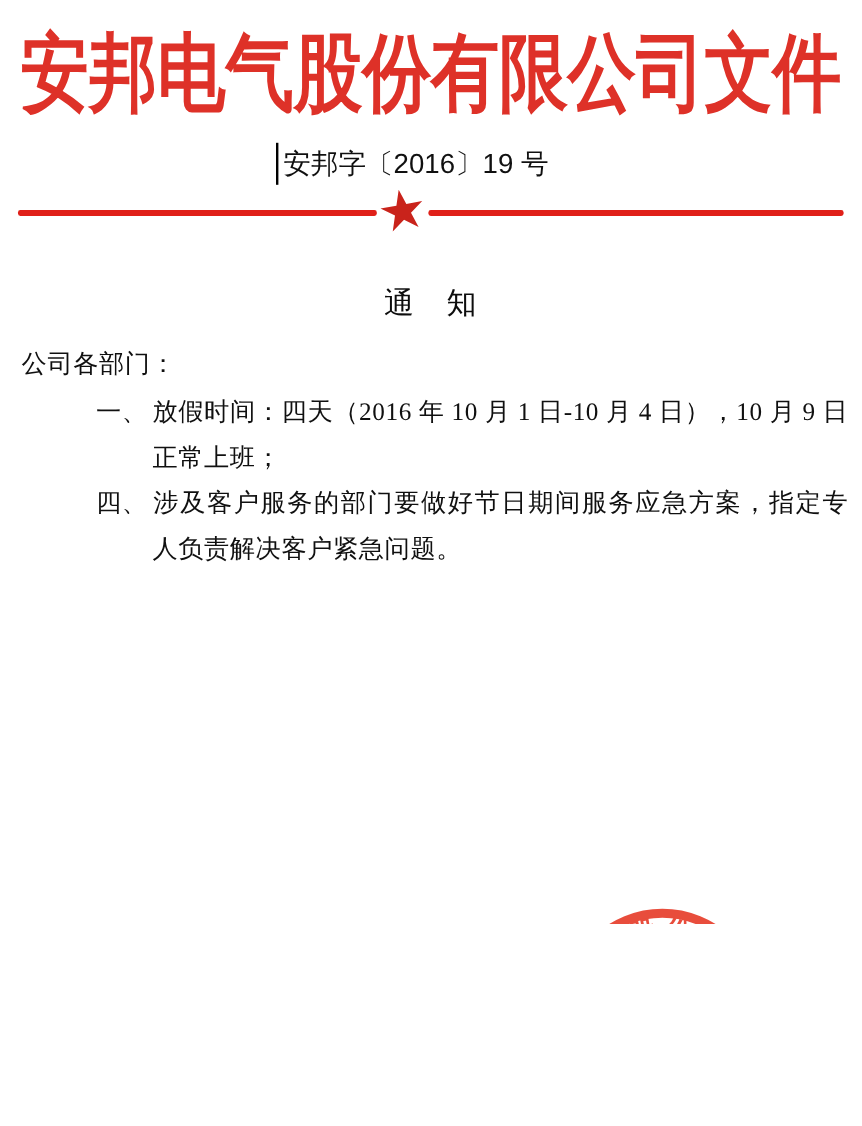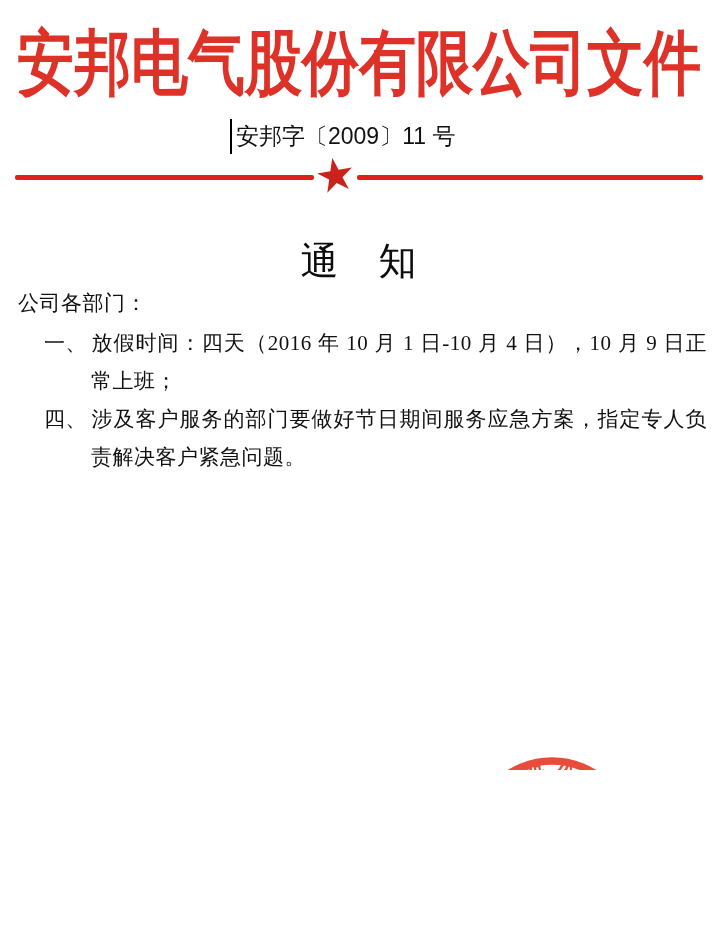--- a/index.html
+++ b/index.html
@@ -63,37 +63,37 @@
     font-size:46px;line-height:1;
     color:var(--divider-star-red);
     margin:0 1px;
     transform:rotate(-10deg) translateY(-2px);
   }
 
   
   .notice-title{
     position:absolute;top:239px;left:0;right:0;
     text-align:center;
-    font-size:38px;line-height:1.2;
+    font-size:25px;line-height:1.2;
     letter-spacing:1px;
     color:#0d0d0d;
     white-space:nowrap;
   }
 
   
   .body{
     position:absolute;left:16px;top:282px;width:691px;
     font-size:21px;line-height:38px;
     letter-spacing:0.5px;
     text-align:justify;
     color:#101010;
   }
   .salutation{margin:2px;}
   .intro{margin:0;text-indent:44px;}
-  .items{margin-left:28px;}
+  .items{margin-left:64px;}
   .item{padding-left:47px;text-indent:-47px;}
   .item-num{display:inline-block;width:47px;text-indent:0;}
 
   
   .sig-company{
     position:absolute;left:424px;top:820px;
     font-size:21px;letter-spacing:1px;line-height:1.3;
     white-space:nowrap;color:#101010;
   }
   .sig-date{
@@ -128,21 +128,21 @@
   }
 </style>
 </head>
 <body>
 
 <div class="page">
 
   <h1 class="doc-title">安邦电气股份有限公司文件</h1>
 
   <div class="caret"></div>
-  <div class="doc-number">安邦字〔2009〕11 号</div>
+  <div class="doc-number">安邦字〔2016〕19 号</div>
 
   <div class="divider">
     <span class="dv-line dv-left"></span>
     <span class="dv-star">★</span>
     <span class="dv-line dv-right"></span>
   </div>
 
   <div class="notice-title">通　知</div>
 
   <div class="body">

